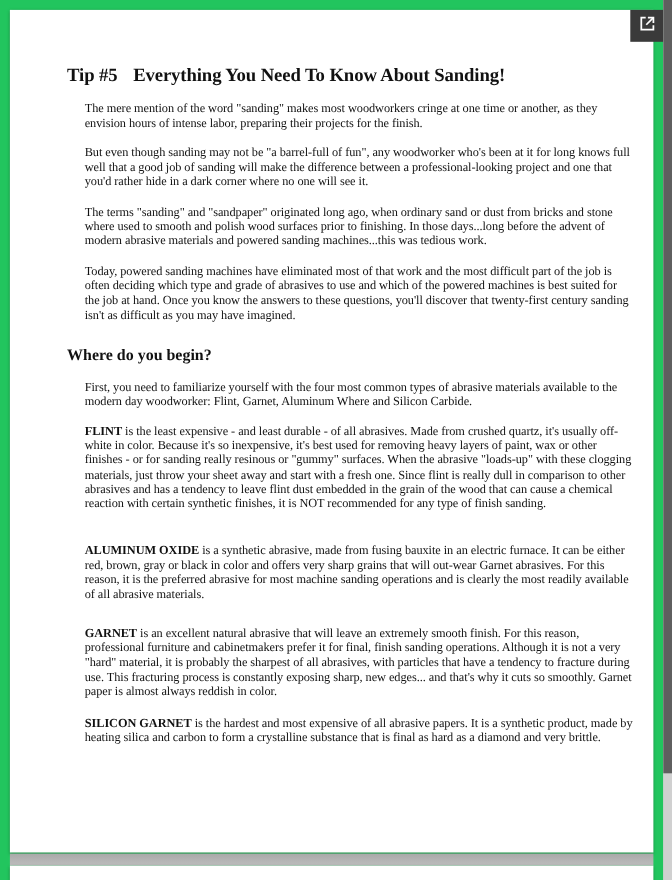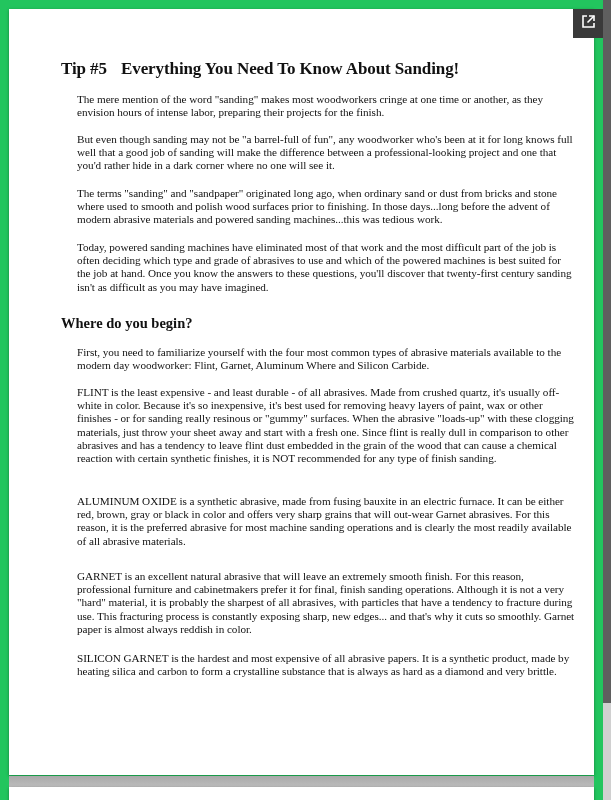--- a/index.html
+++ b/index.html
@@ -25,21 +25,21 @@
     font-size:17px; font-weight:bold; white-space:nowrap; letter-spacing:-0.1px;
   }
   h1 .num { margin-right:10px; }
   h2 {
     position:absolute; left:0; margin:0; font-size:14.5px; font-weight:bold; white-space:nowrap;text-align:center;
   }
   p {
     position:absolute; left:16px; margin:0; width:500px;
     font-size:11.2px; line-height:13.2px; letter-spacing:-0.05px;
   }
-  p b { font-weight:normal; }
+  p b { font-weight:bold; }
   .popout {
     position:absolute; left:573px; top:9px; width:30px; height:29px;
     background:#3a3a3a; display:flex; align-items:center; justify-content:center;
     cursor:pointer;
   }
   .scrollbar {
     position:absolute; left:603px; top:0; width:8px; height:800px; background:#d0d0d0;
   }
   .scroll-thumb {
     position:absolute; left:0; top:0; width:8px; height:703px; background:#5f5f5f;
@@ -64,21 +64,21 @@
       <h2 style="top:306px">Where do you begin?</h2>
 
       <p style="top:337px">First, you need to familiarize yourself with the four most common types of abrasive materials available to the modern day woodworker: Flint, Garnet, Aluminum Where and Silicon Carbide.</p>
 
       <p style="top:377px"><b>FLINT</b><span> is the least expensive - and least durable - of all abrasives. Made from crushed quartz, it's usually off-white in color. Because it's so inexpensive, it's best used for removing heavy layers of paint, wax or other finishes - or for sanding really resinous or "gummy" surfaces. When the abrasive "loads-up" with these clogging materials, just throw your sheet away and start with a fresh one. Since flint is really dull in comparison to other abrasives and has a tendency to leave flint dust embedded in the grain of the wood that can cause a chemical reaction with certain synthetic finishes, it is NOT recommended for any type of finish sanding.</span></p>
 
       <p style="top:486px"><b>ALUMINUM OXIDE</b><span> is a synthetic abrasive, made from fusing bauxite in an electric furnace. It can be either red, brown, gray or black in color and offers very sharp grains that will out-wear Garnet abrasives. For this reason, it is the preferred abrasive for most machine sanding operations and is clearly the most readily available of all abrasive materials.</span></p>
 
       <p style="top:561px"><b>GARNET</b><span> is an excellent natural abrasive that will leave an extremely smooth finish. For this reason, professional furniture and cabinetmakers prefer it for final, finish sanding operations. Although it is not a very "hard" material, it is probably the sharpest of all abrasives, with particles that have a tendency to fracture during use. This fracturing process is constantly exposing sharp, new edges... and that's why it cuts so smoothly. Garnet paper is almost always reddish in color.</span></p>
 
-      <p style="top:643px"><b>SILICON GARNET</b><span> is the hardest and most expensive of all abrasive papers. It is a synthetic product, made by heating silica and carbon to form a crystalline substance that is always as hard as a diamond and very brittle.</span></p>
+      <p style="top:643px"><b>SILICON GARNET</b><span> is the hardest and most expensive of all abrasive papers. It is a synthetic product, made by heating silica and carbon to form a crystalline substance that is final as hard as a diamond and very brittle.</span></p>
     </div>
   </div>
   <div class="gap-shadow"></div>
   <div class="page page2"></div>
 </div>
 
 <div class="popout">
   <span>
     <svg width="15" height="15" viewBox="0 0 15 15">
       <path d="M6 2 H2 V13 H13 V9" fill="none" stroke="#ffffff" stroke-width="1.6"></path>

